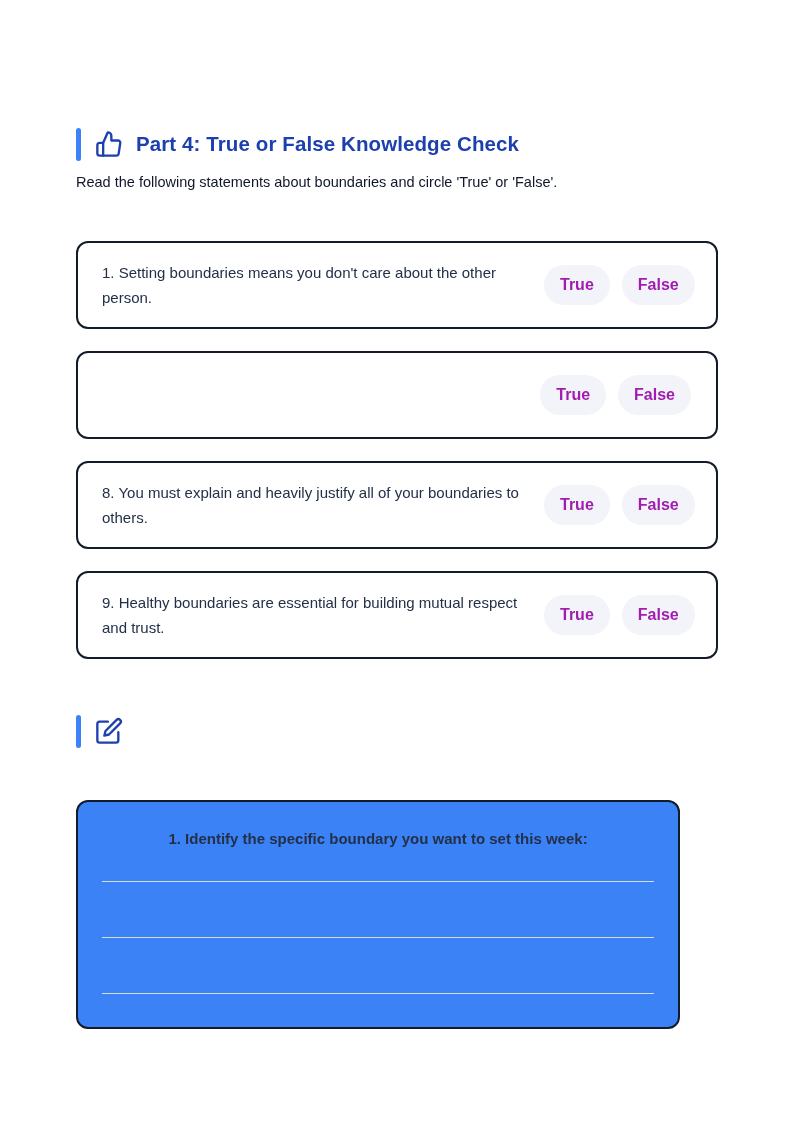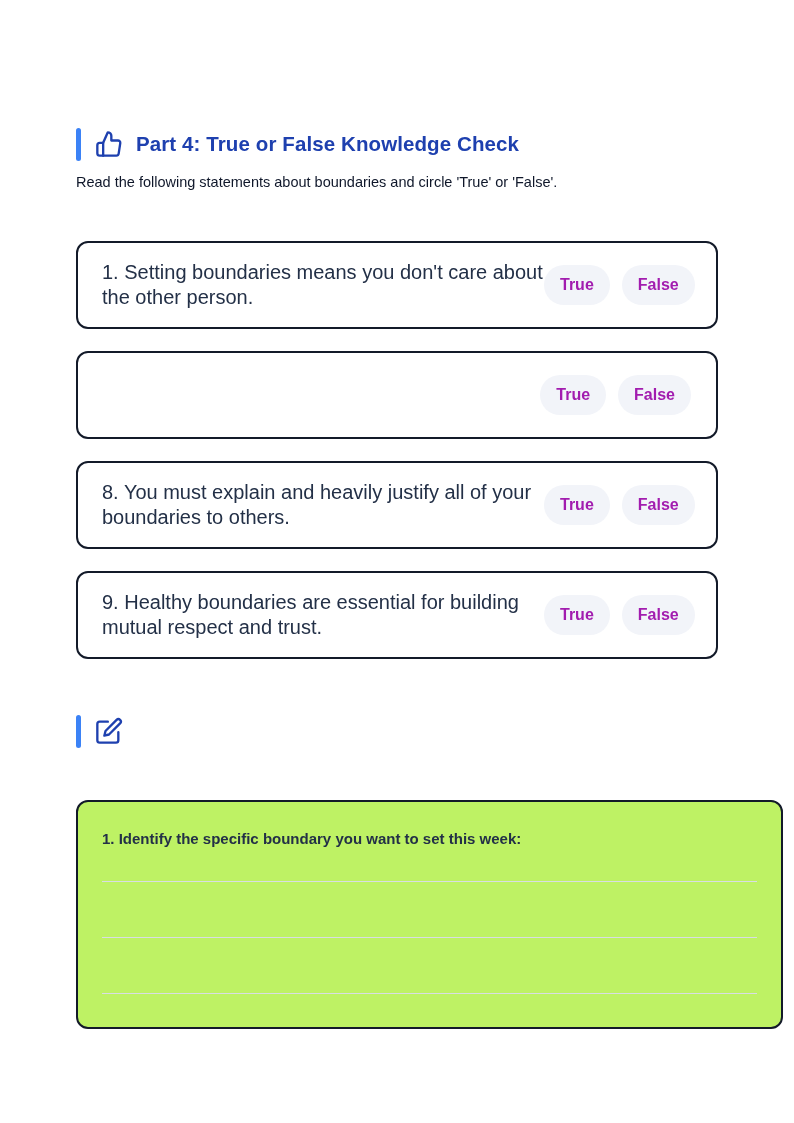--- a/index.html
+++ b/index.html
@@ -64,21 +64,21 @@
     border: 2px solid #131a29;
     border-radius: 12px;
     display: flex;
     align-items: center;
     padding: 0 25px 0 24px;
     margin-bottom: 22px;
   }
   .qtext {
     width: 442px;
     flex: none;
-    font-size: 20px;
+    font-size: 15px;
     line-height: 25px;
     color: #233047;
   }
   .pills { display: flex; gap: 12px; margin-left: auto; }
   .pill {
     border: none;
     background: #f2f4f9;
     color: #a21caf;
     font-family: inherit;
     font-size: 16px;
@@ -87,26 +87,27 @@
     padding: 0 16px;
     border-radius: 20px;
     cursor: pointer;
     white-space: nowrap;
   }
 
   
   .part5 { margin-top: 55px; }
   .acard {
     margin-top: 52px;
-    width: 707px;
+    width: 604px;
     height: 229px;
-    background: #bef264;
+    background: #3b82f6;
     border: 2px solid #131a29;
     border-radius: 12px;
     padding: 26px 24px 0 24px;
+    text-align: center;
   }
   .prompt {
     font-size: 15px;
     line-height: 22px;
     font-weight: 700;
     color: #233047;
   }
   .write-line { border-bottom: 1.5px solid #d8dde4; }
   .write-line.first { height: 32px; }
   .write-line.rest  { height: 56px; }

